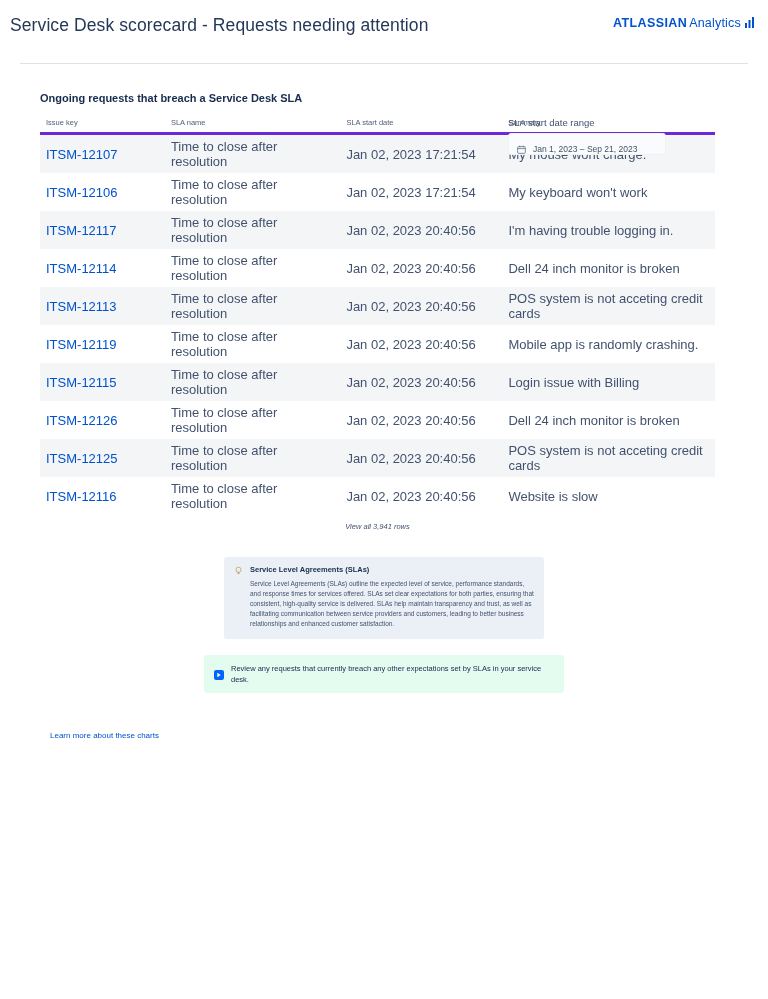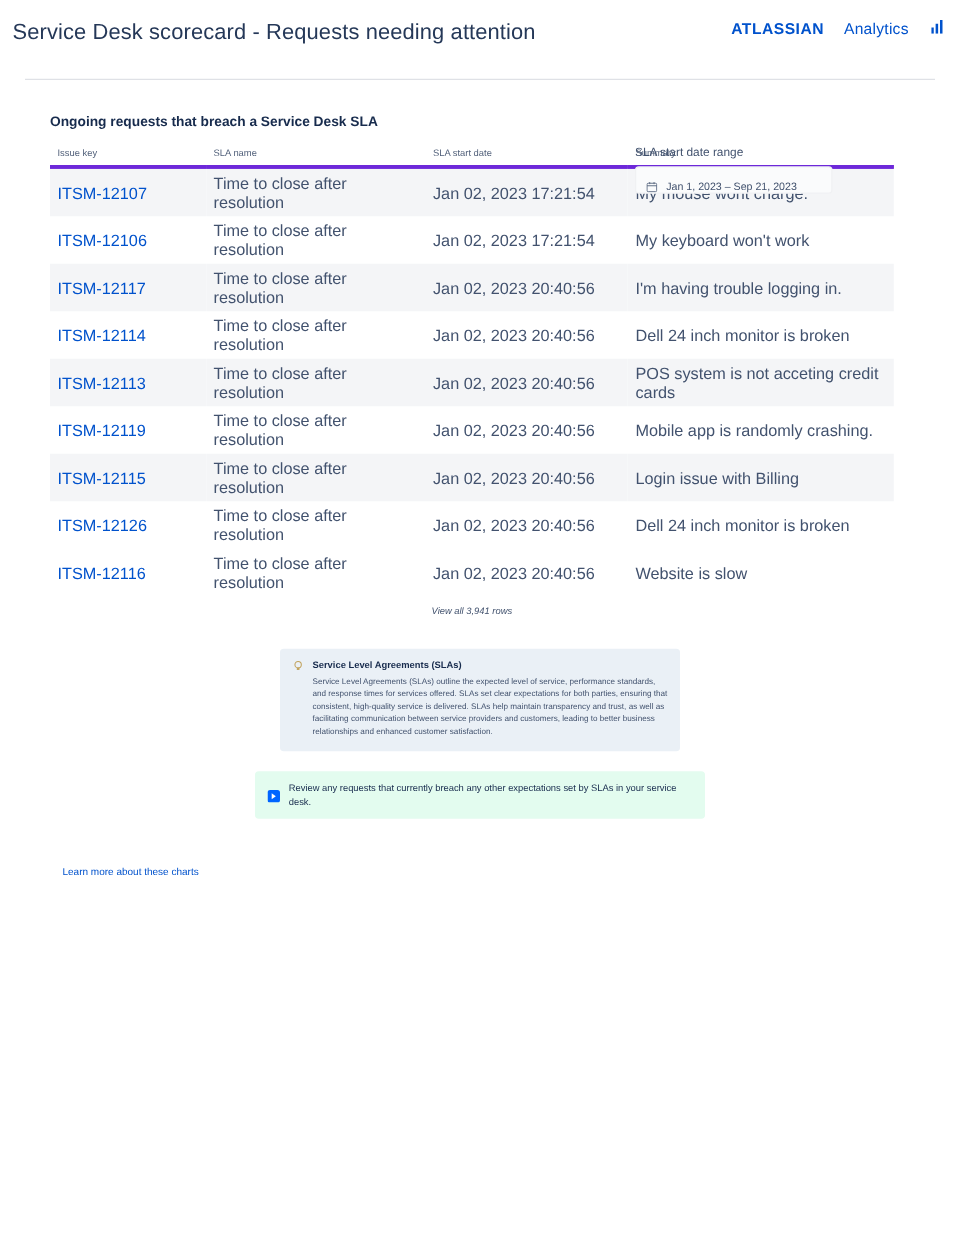--- a/index.html
+++ b/index.html
@@ -26,21 +26,21 @@
     font-size: 17.5px;
     font-weight: 400;
     color: #253858;
     letter-spacing: 0.1px;
     line-height: 26px;
     padding-top: 4px;
   }
   .brand {
     display: flex;
     align-items: center;
-    gap: 16px;
+    gap: 2px;
     padding-top: 6px;
     white-space: nowrap;
   }
   .brand-atlassian {
     font-size: 12.5px;
     font-weight: bold;
     color: #0052cc;
     letter-spacing: 0.4px;
   }
   .brand-analytics {
@@ -286,20 +286,26 @@
             <td>Time to close after resolution</td>
             <td>Jan 02, 2023 20:40:56</td>
             <td>Login issue with Billing</td>
           </tr>
           <tr>
             <td class="issue-key"><a>ITSM-12126</a></td>
             <td>Time to close after resolution</td>
             <td>Jan 02, 2023 20:40:56</td>
             <td>Dell 24 inch monitor is broken</td>
           </tr>
+          <tr class="row-alt">
+            <td class="issue-key"><a>ITSM-12125</a></td>
+            <td>Time to close after resolution</td>
+            <td>Jan 02, 2023 20:40:56</td>
+            <td>POS system is not acceting credit cards</td>
+          </tr>
           <tr>
             <td class="issue-key"><a>ITSM-12116</a></td>
             <td>Time to close after resolution</td>
             <td>Jan 02, 2023 20:40:56</td>
             <td>Website is slow</td>
           </tr>
         </tbody>
     </table>
     <div class="view-all">View all 3,941 rows</div>
   </div>

